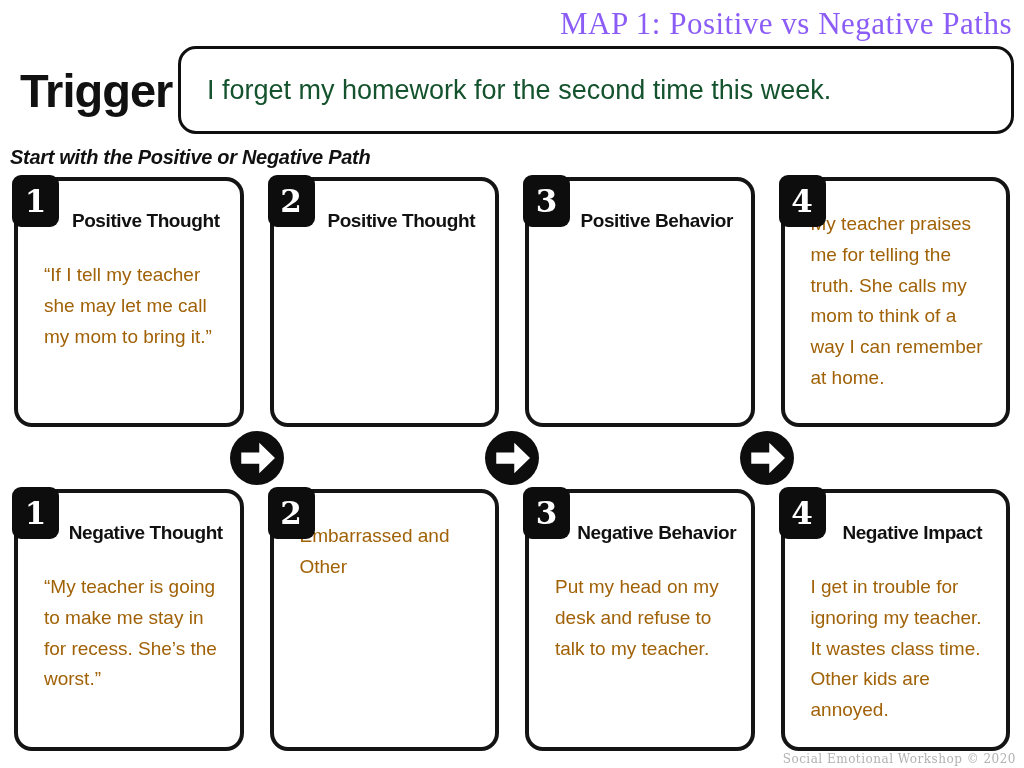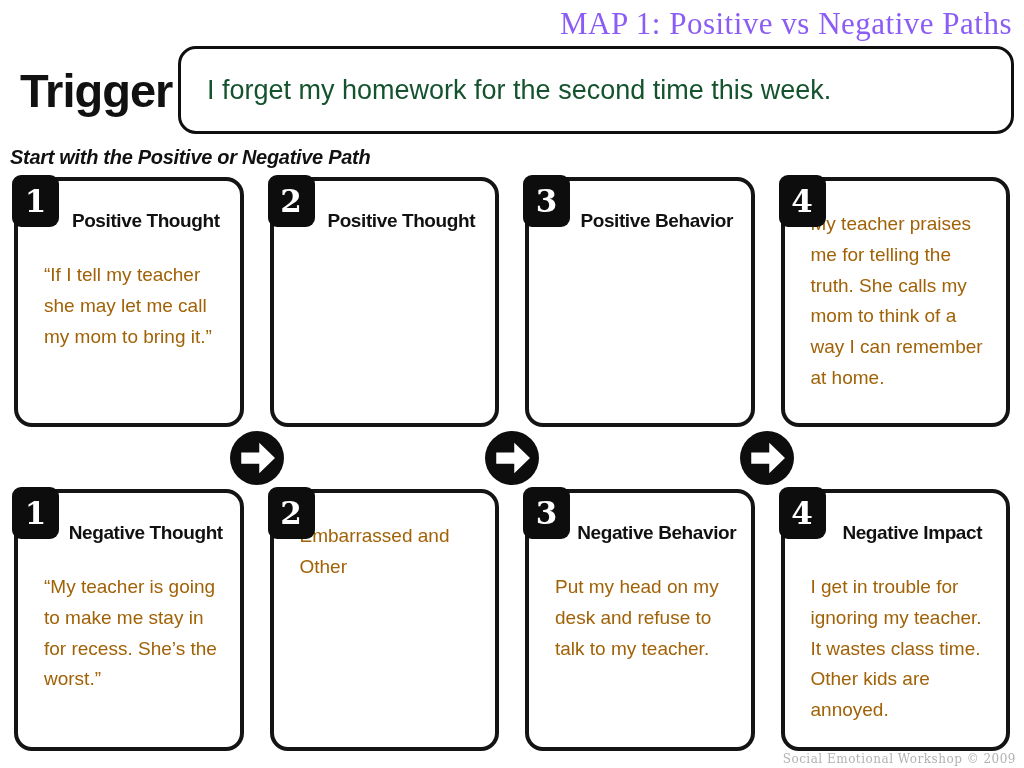--- a/index.html
+++ b/index.html
@@ -215,15 +215,15 @@
         <div class="badge">
             <span>4</span>
           </div>
         <div class="card-title">Negative Impact</div>
         <div class="card-body">I get in trouble for ignoring my teacher. It wastes class time. Other kids are annoyed.</div>
       </div>
     </div>
 
   </div>
 
-  <div class="footer-credit">Social Emotional Workshop © 2009</div>
+  <div class="footer-credit">Social Emotional Workshop © 2020</div>
 
 </div>
 
 </body></html>

